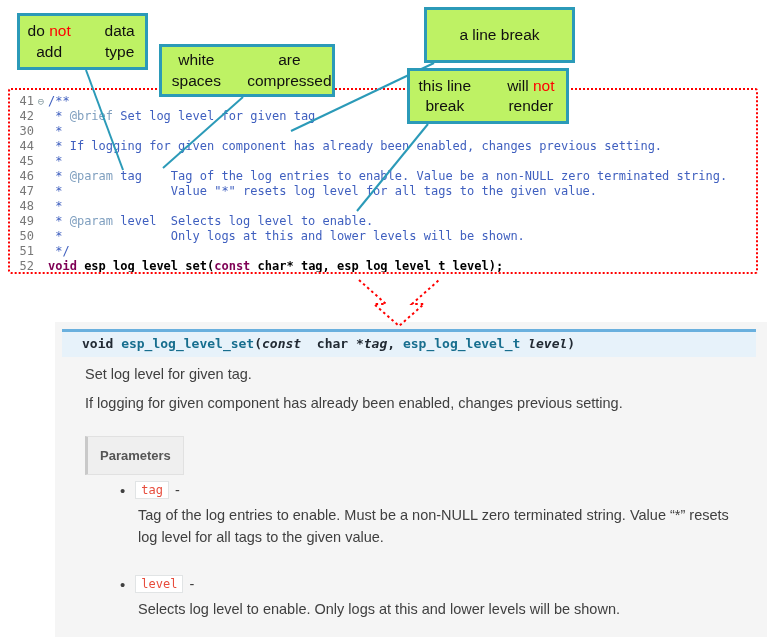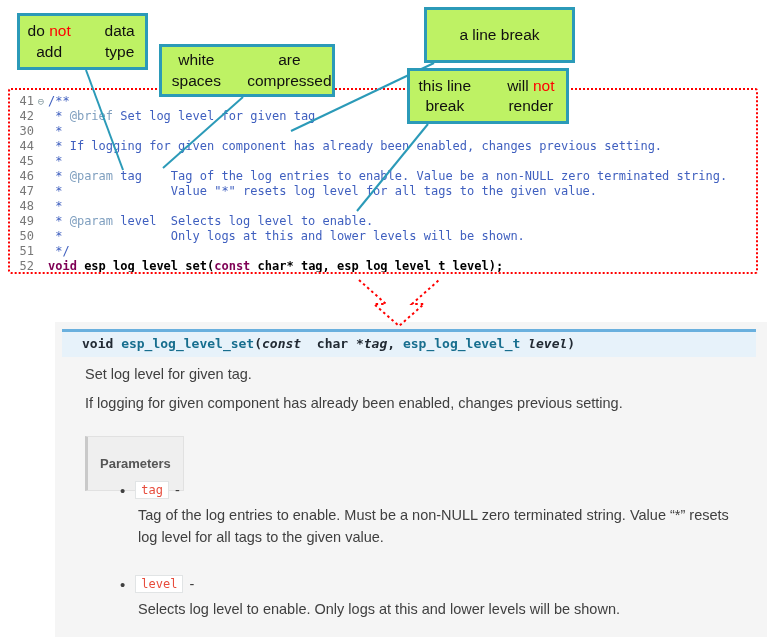--- a/index.html
+++ b/index.html
@@ -47,21 +47,21 @@
   .sig-name { font-weight:bold; color:var(--sig-teal,#176e8e); }
   .sig-pln  { font-weight:bold; color:#222a33; }
   .sig-kwit { font-weight:bold; font-style:italic; color:#222a33; }
   .sig-var  { font-weight:bold; font-style:italic; color:#222a33; }
   .sig-type { font-weight:bold; color:var(--sig-teal,#176e8e); }
   .doc-p { position:absolute; left:30px; font-size:14.5px; color:var(--body-text,#404040); }
   #doc-brief  { top:44px; }
   #doc-detail { top:73px; }
   #params-label { position:absolute; left:30px; top:114px; display:inline-block;
     background:#efefef; border:1px solid #e1e1e1; border-left:3px solid #c9c9c9;
-    padding:19px 12px; font-size:13px; font-weight:bold; color:#555; }
+    padding:11px 12px; font-size:13px; font-weight:bold; color:#555; }
   #params-list { position:absolute; left:65px; top:158px; width:625px; }
   .param-item + .param-item { margin-top:26px; }
   .param-head { height:20px; display:flex; align-items:center; font-size:14.5px; color:var(--body-text,#404040); }
   .bullet { margin-right:10px; font-size:15px; color:#404040; }
   .param-name { display:inline-block; border:1px solid var(--param-box-border,#e1e4e5);
     background:#fff; color:var(--param-red,#e74c3c);
     font:12px/14px "DejaVu Sans Mono",monospace; padding:1px 5px; }
   .param-dash { margin-left:6px; }
   .param-desc { margin:4px 0 0 18px; width:600px; font-size:14.5px; line-height:22px; color:var(--body-text,#404040); }
 </style>

